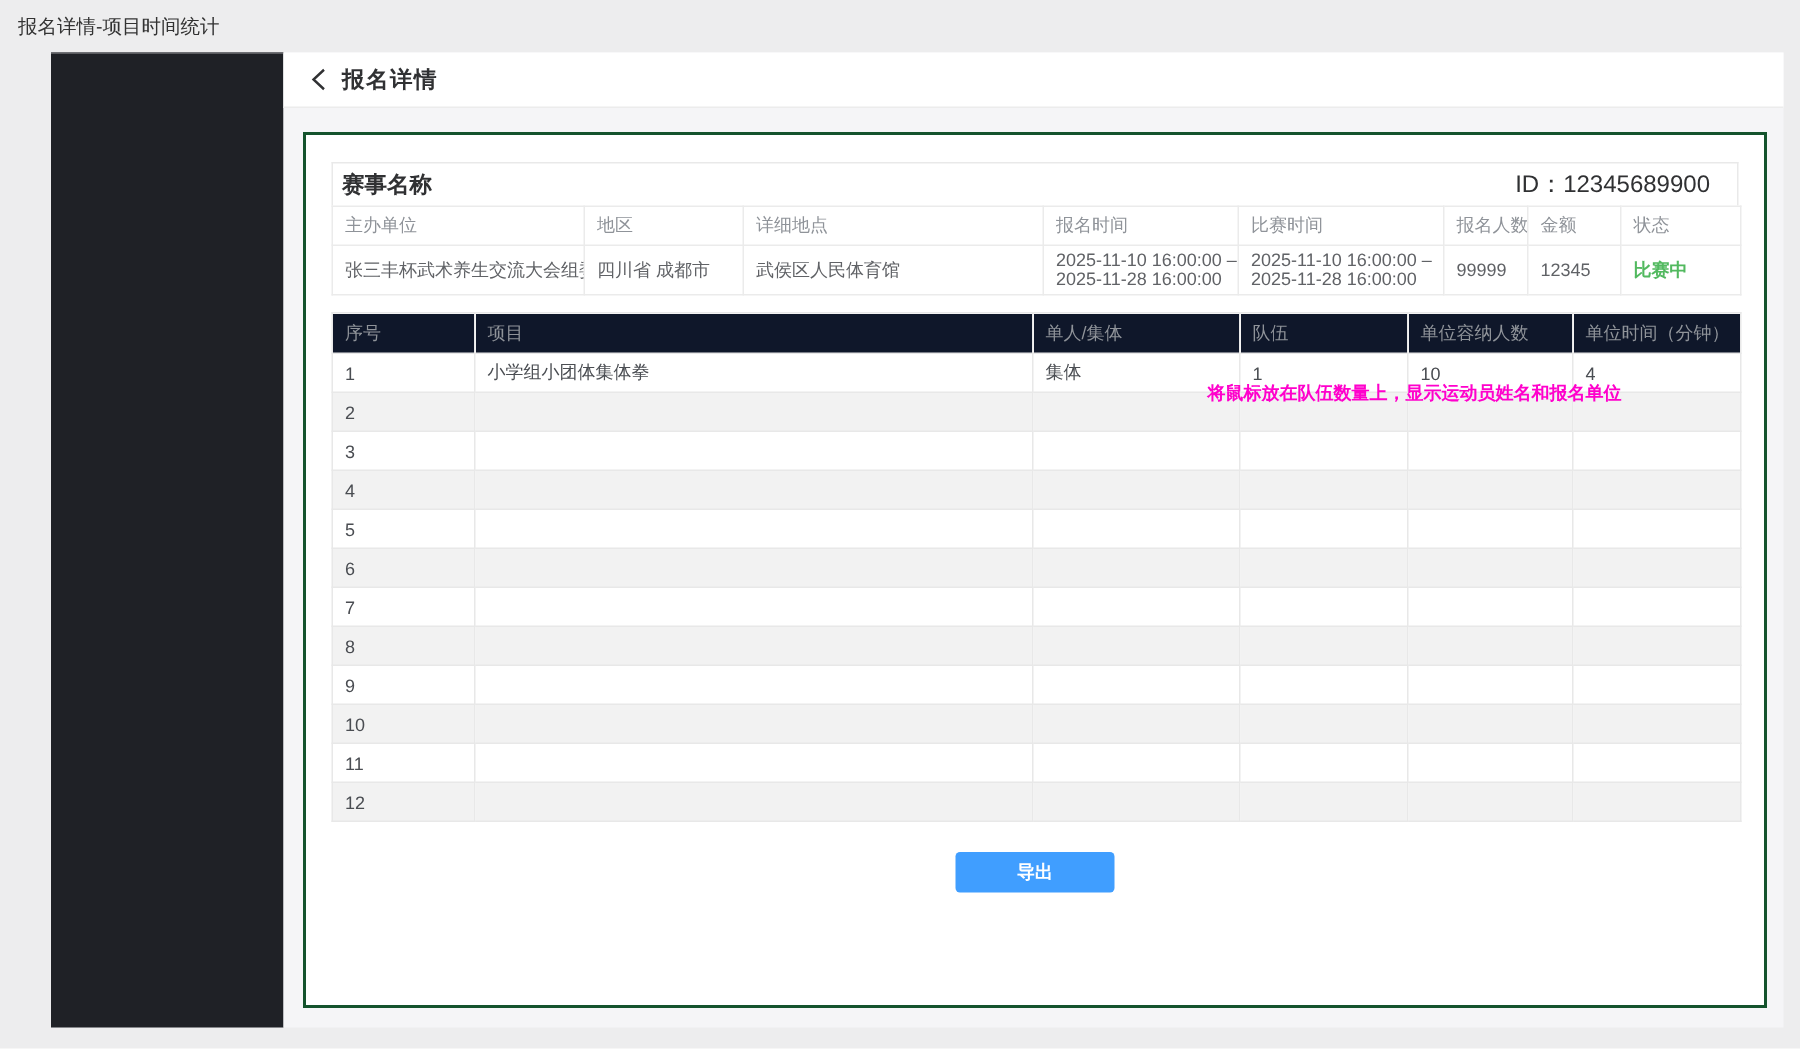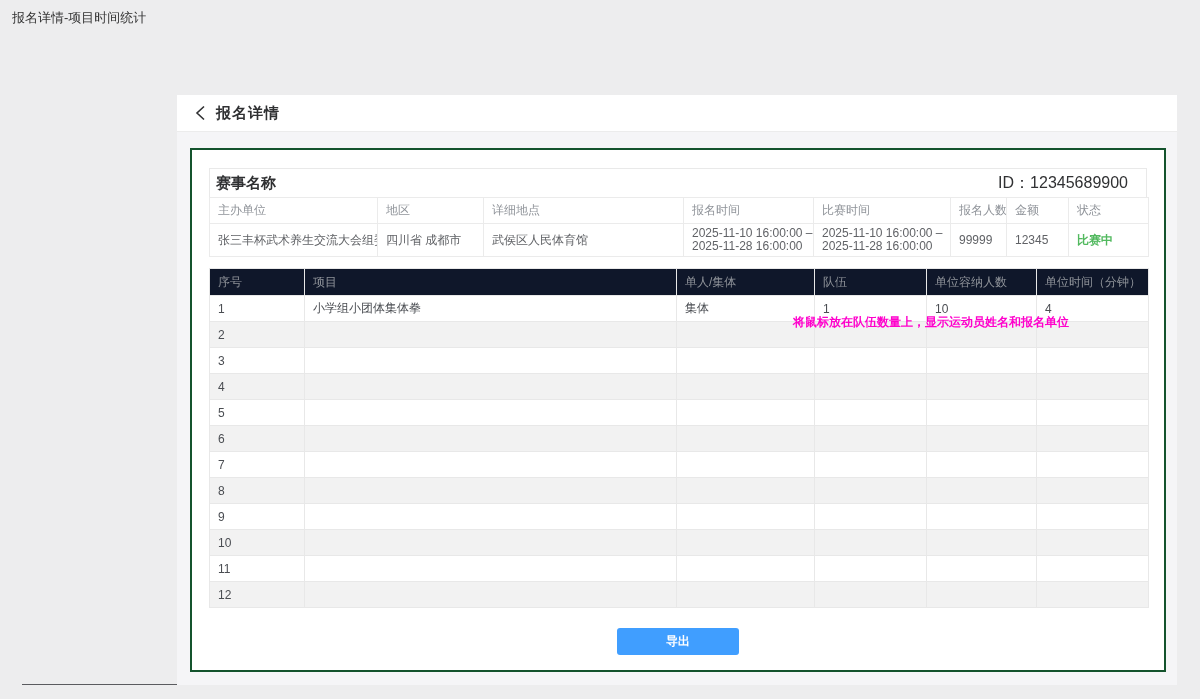--- a/index.html
+++ b/index.html
@@ -4,21 +4,21 @@
 <style>
   * { margin:0; padding:0; box-sizing:border-box; }
   html,body { width:1200px; height:699px; }
   body {
     background:#ededee;
     font-family:"Liberation Sans","DejaVu Sans",sans-serif;
     overflow:hidden;
   }
   .window-title { font-size:13px; color:#333; padding:9px 0 8px 12px; }
 
-  .app { display:flex; margin-left:22px; width:1155px; height:650px;align-items:flex-end; }
+  .app { display:flex; margin-left:34px; width:1155px; height:650px; }
   .sidebar { width:155px; background:#1f2126; border-top:1px solid #5a5b5f; }
   .main { flex:1; min-width:0; background:#f5f5f7; display:flex; flex-direction:column; }
 
   .main-header {
     height:37px; background:#fff; border-bottom:1px solid #ececec;
     display:flex; align-items:center; padding-left:18px; flex:0 0 auto;
   }
   .back { display:flex; align-items:center; gap:10px; cursor:pointer; }
   .chevron { display:flex; align-items:center; }
   .page-title { font-size:15px; font-weight:bold; color:#303133; letter-spacing:1px; }
@@ -69,21 +69,21 @@
   .annotation {
     position:absolute; left:584px; top:46px;
     font-size:12px; font-weight:bold; color:#ff00cc; white-space:nowrap;
     pointer-events:none;
   }
 
   
   .export-row { margin-top:20px; text-align:center; }
   .export-btn {
     background:#409eff; color:#fff; border:none; border-radius:3px;
-    font-size:12px; font-weight:bold; padding:5px 0; width:122px;
+    font-size:12px; font-weight:bold; padding:5px 0; width:106px;
     cursor:pointer; font-family:inherit;
   }
 </style>
 </head>
 <body>
 
 <div class="window-title">报名详情-项目时间统计</div>
 
 <div class="app">
   <aside class="sidebar"></aside>

